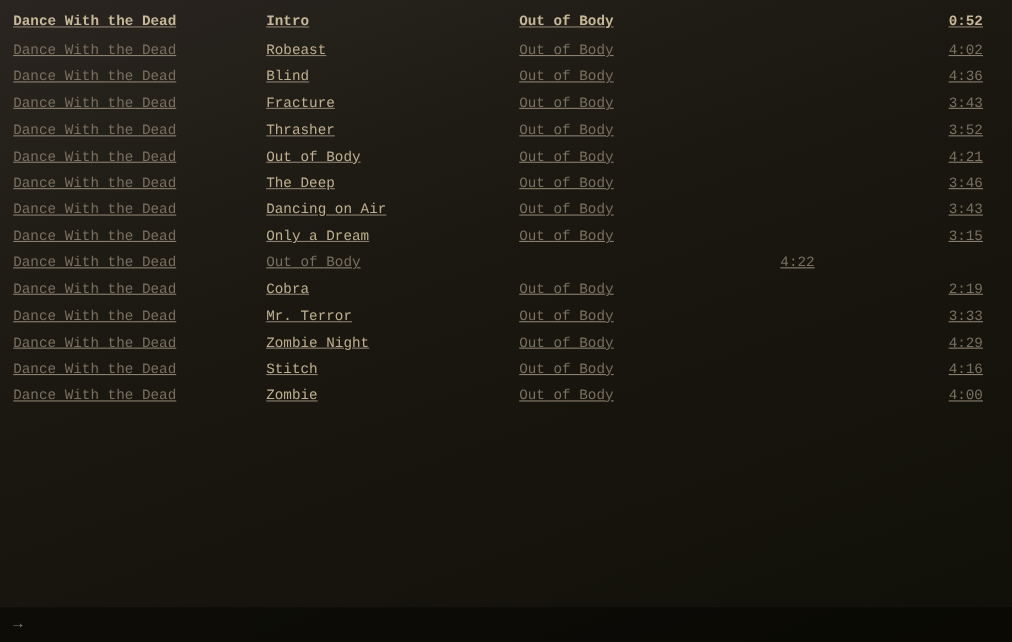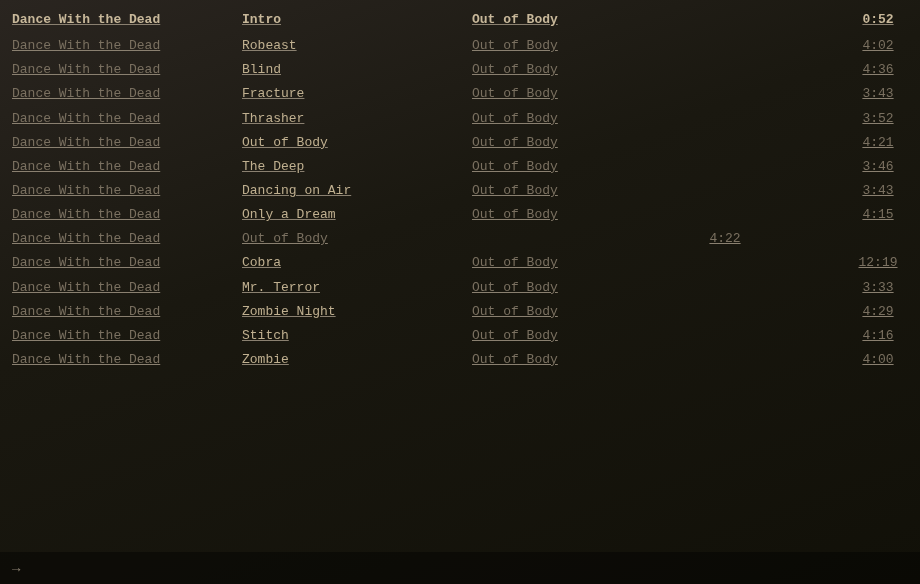--- a/index.html
+++ b/index.html
@@ -140,34 +140,34 @@
       <span class="title">Dancing on Air</span>
       <span class="album">Out of Body</span>
       <span></span>
       <span class="duration">3:43</span>
     </div>
     <div class="track-row">
       <span class="artist">Dance With the Dead</span>
       <span class="title">Only a Dream</span>
       <span class="album">Out of Body</span>
       <span></span>
-      <span class="duration">4:15</span>
+      <span class="duration">3:15</span>
     </div>
     <div class="track-row">
       <span class="artist">Dance With the Dead</span>
       <span class="album">Out of Body</span>
       <span></span>
       <span class="duration">4:22</span>
     </div>
     <div class="track-row">
       <span class="artist">Dance With the Dead</span>
       <span class="title">Cobra</span>
       <span class="album">Out of Body</span>
       <span></span>
-      <span class="duration">12:19</span>
+      <span class="duration">2:19</span>
     </div>
     <div class="track-row">
       <span class="artist">Dance With the Dead</span>
       <span class="title">Mr. Terror</span>
       <span class="album">Out of Body</span>
       <span></span>
       <span class="duration">3:33</span>
     </div>
     <div class="track-row">
       <span class="artist">Dance With the Dead</span>

